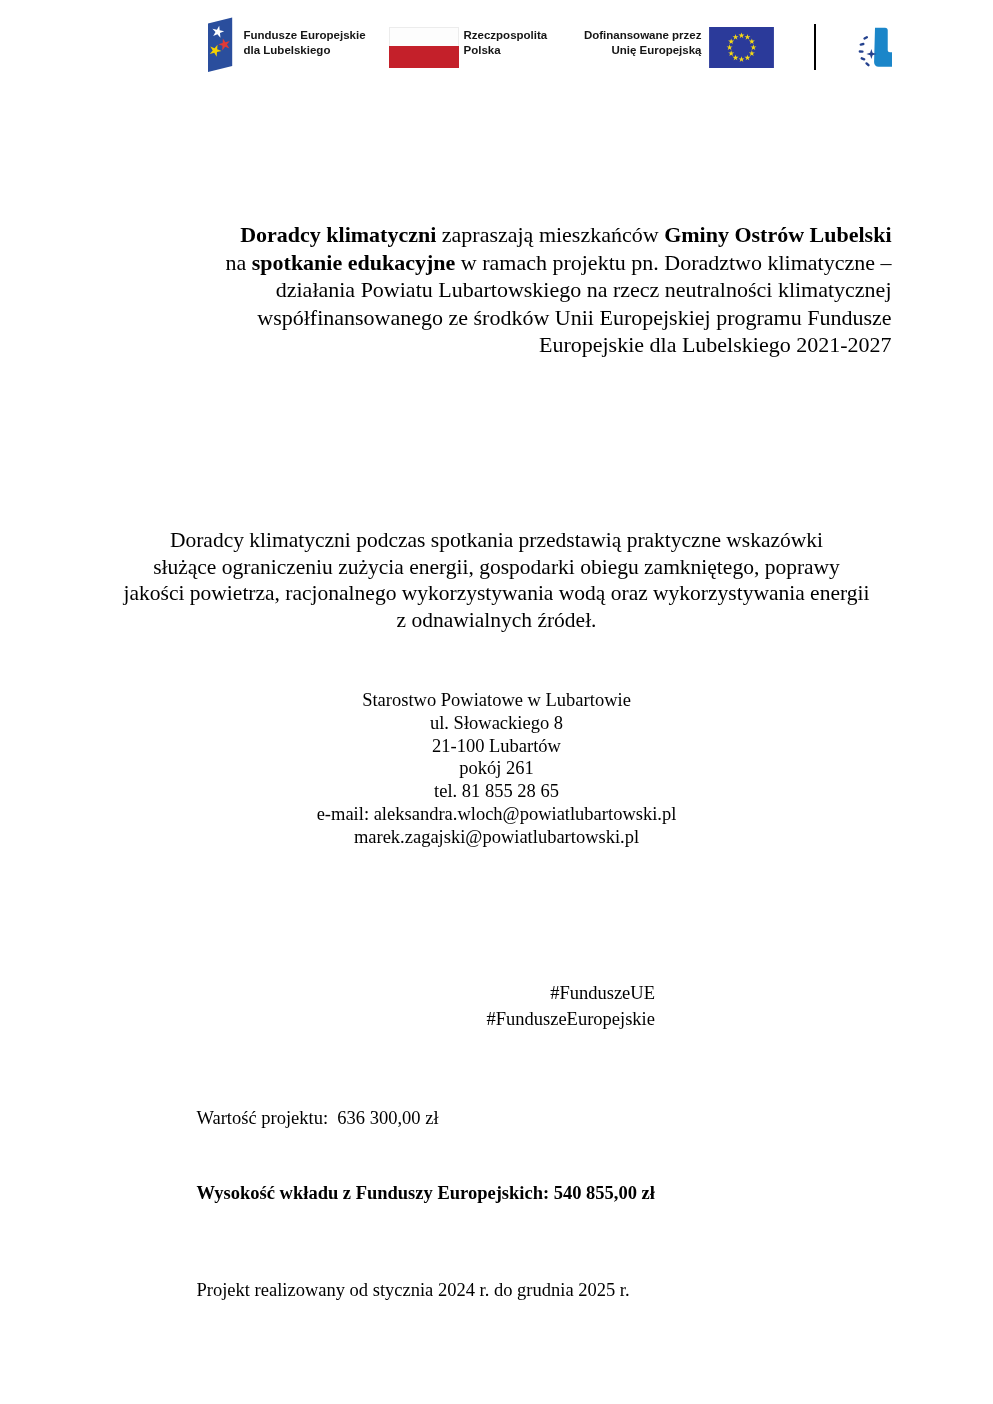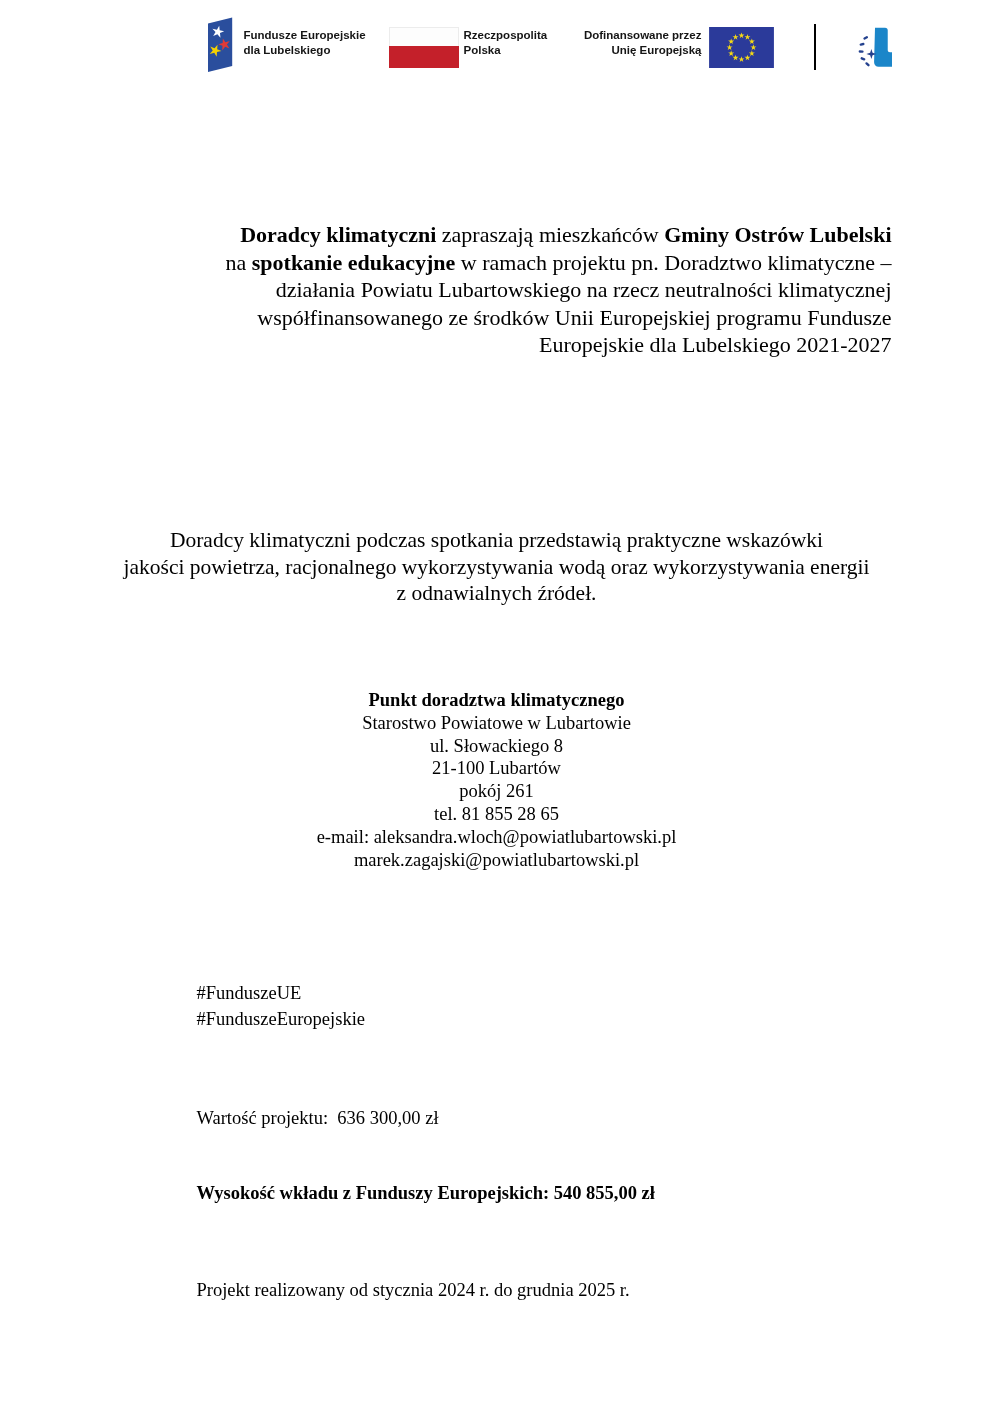--- a/index.html
+++ b/index.html
@@ -42,21 +42,21 @@
   .intro   { position:absolute; top:221px; left:0; width:100%; text-align:right;
              font-size:22px; line-height:27.5px; }
   .event   { position:absolute; top:392px; left:0; width:100%; text-align:center;
              font-size:22px; line-height:27px; font-weight:bold; }
   .desc    { position:absolute; top:527px; left:0; width:100%; text-align:center;
              font-size:21.5px; line-height:26.5px; }
   .contact { position:absolute; top:689px; left:0; width:100%; text-align:center;
              font-size:18.5px; line-height:22.8px; }
   .contact .title { font-weight:bold; }
   .footer  { position:absolute; top:980px; left:95px; font-size:18.5px; }
-  .footer .hashtags { line-height:26px; }
+  .footer .hashtags { line-height:26px;text-align:right; }
   .footer .values   { margin-top:24px; line-height:25px; white-space:pre-wrap; }
   .footer .values .bold { font-weight:bold; }
   .footer .period   { margin-top:22px; line-height:25px; }
   b { font-weight:bold; }
 </style>
 </head>
 <body>
 
 <div class="page">
 
@@ -134,26 +134,26 @@
     <div><b>Doradcy klimatyczni</b><span> zapraszają mieszkańców </span><b>Gminy Ostrów Lubelski</b></div>
     <div><span>na </span><b>spotkanie edukacyjne</b><span> w ramach projektu pn. Doradztwo klimatyczne –</span></div>
     <div>działania Powiatu Lubartowskiego na rzecz neutralności klimatycznej</div>
     <div>współfinansowanego ze środków Unii Europejskiej programu Fundusze</div>
     <div>Europejskie dla Lubelskiego 2021-2027</div>
   </section>
 
 
   <section class="desc">
     <div>Doradcy klimatyczni podczas spotkania przedstawią praktyczne wskazówki</div>
+    <div>służące ograniczeniu zużycia energii, gospodarki obiegu zamkniętego, poprawy</div>
     <div>jakości powietrza, racjonalnego wykorzystywania wodą oraz wykorzystywania energii</div>
     <div>z odnawialnych źródeł.</div>
   </section>
 
   <section class="contact">
-    <div class="title">Punkt doradztwa klimatycznego</div>
     <div>Starostwo Powiatowe w Lubartowie</div>
     <div>ul. Słowackiego 8</div>
     <div>21-100 Lubartów</div>
     <div>pokój 261</div>
     <div>tel. 81 855 28 65</div>
     <div>e-mail: aleksandra.wloch@powiatlubartowski.pl</div>
     <div>marek.zagajski@powiatlubartowski.pl</div>
   </section>
 
   <section class="footer">

